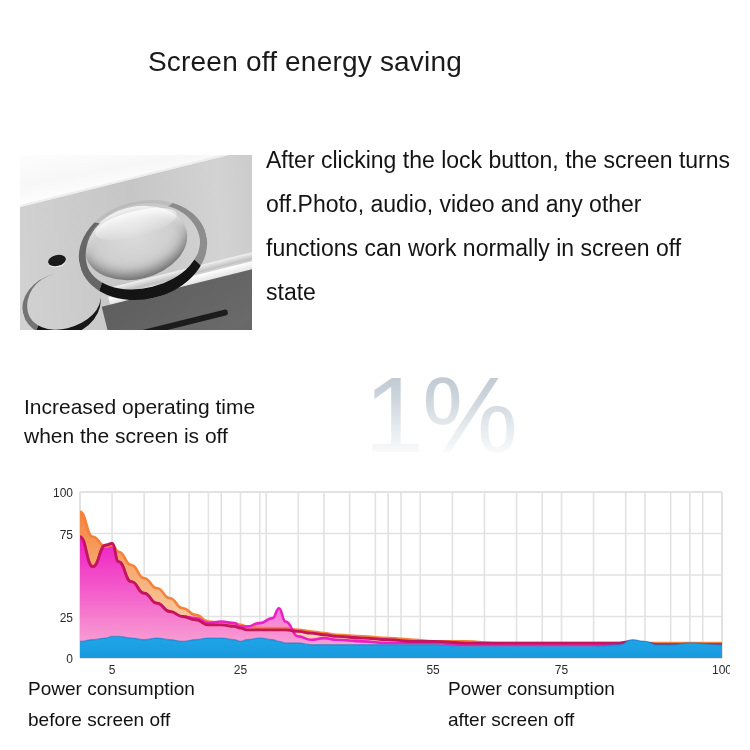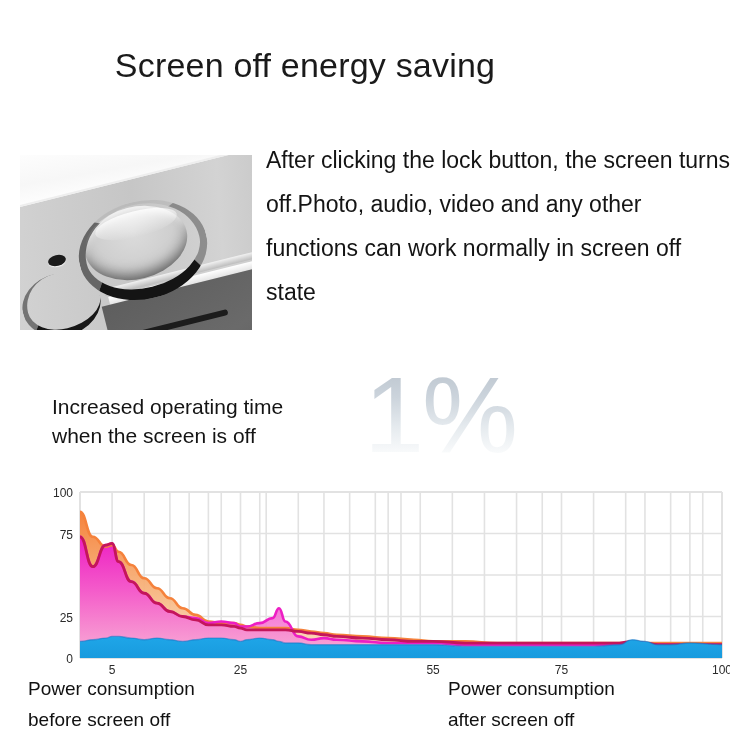--- a/index.html
+++ b/index.html
@@ -16,21 +16,21 @@
     color: #111111;
   }
 
   
   .page-title {
     position: absolute;
     left: 0;
     top: 46px;
     width: 610px;
     text-align: center;
-    font-size: 34px;
+    font-size: 28px;
     font-weight: 400;
     letter-spacing: 0.2px;
     color: #1a1a1a;
   }
 
   
   .photo {
     position: absolute;
     left: 20px;
     top: 155px;
@@ -164,21 +164,21 @@
     top: 138px;
     width: 470px;
     font-size: 23px;
     line-height: 44px;
     color: #141414;
   }
 
   
   .sub-heading {
     position: absolute;
-    left: 52px;
+    left: 24px;
     top: 392px;
     font-size: 21px;
     line-height: 29px;
     color: #141414;
     white-space: pre-line;
   }
   .watermark {
     position: absolute;
     left: 364px;
     top: 361px;

